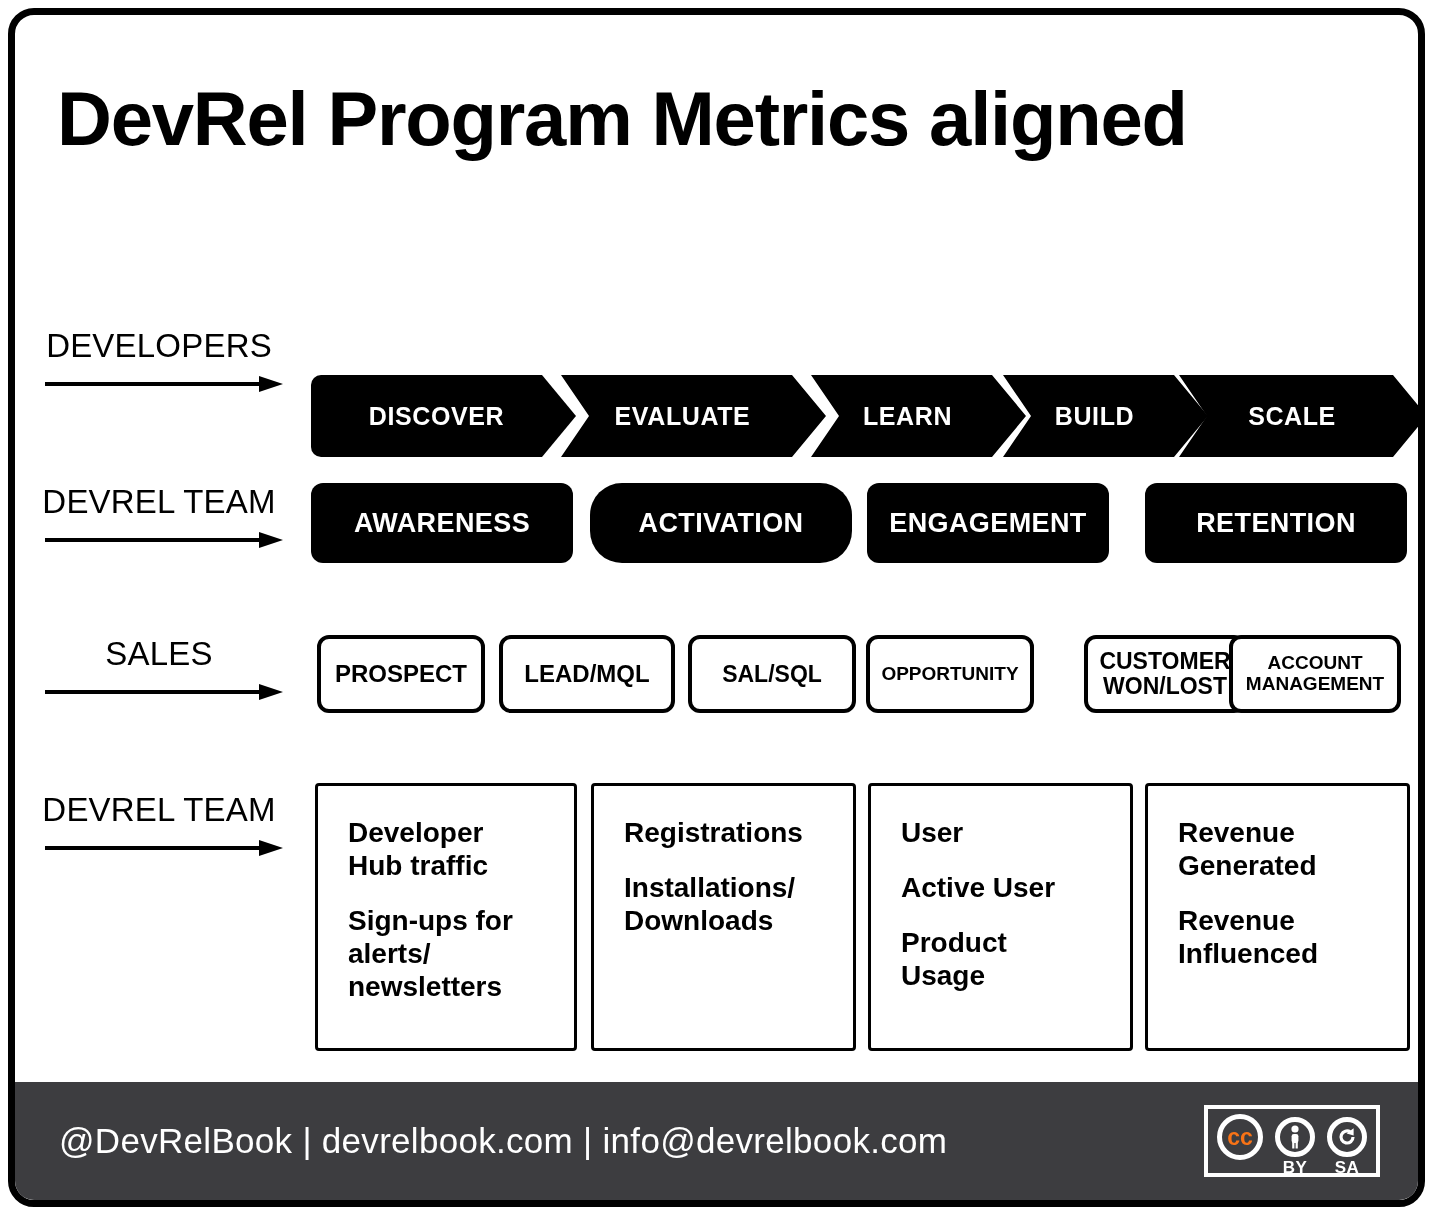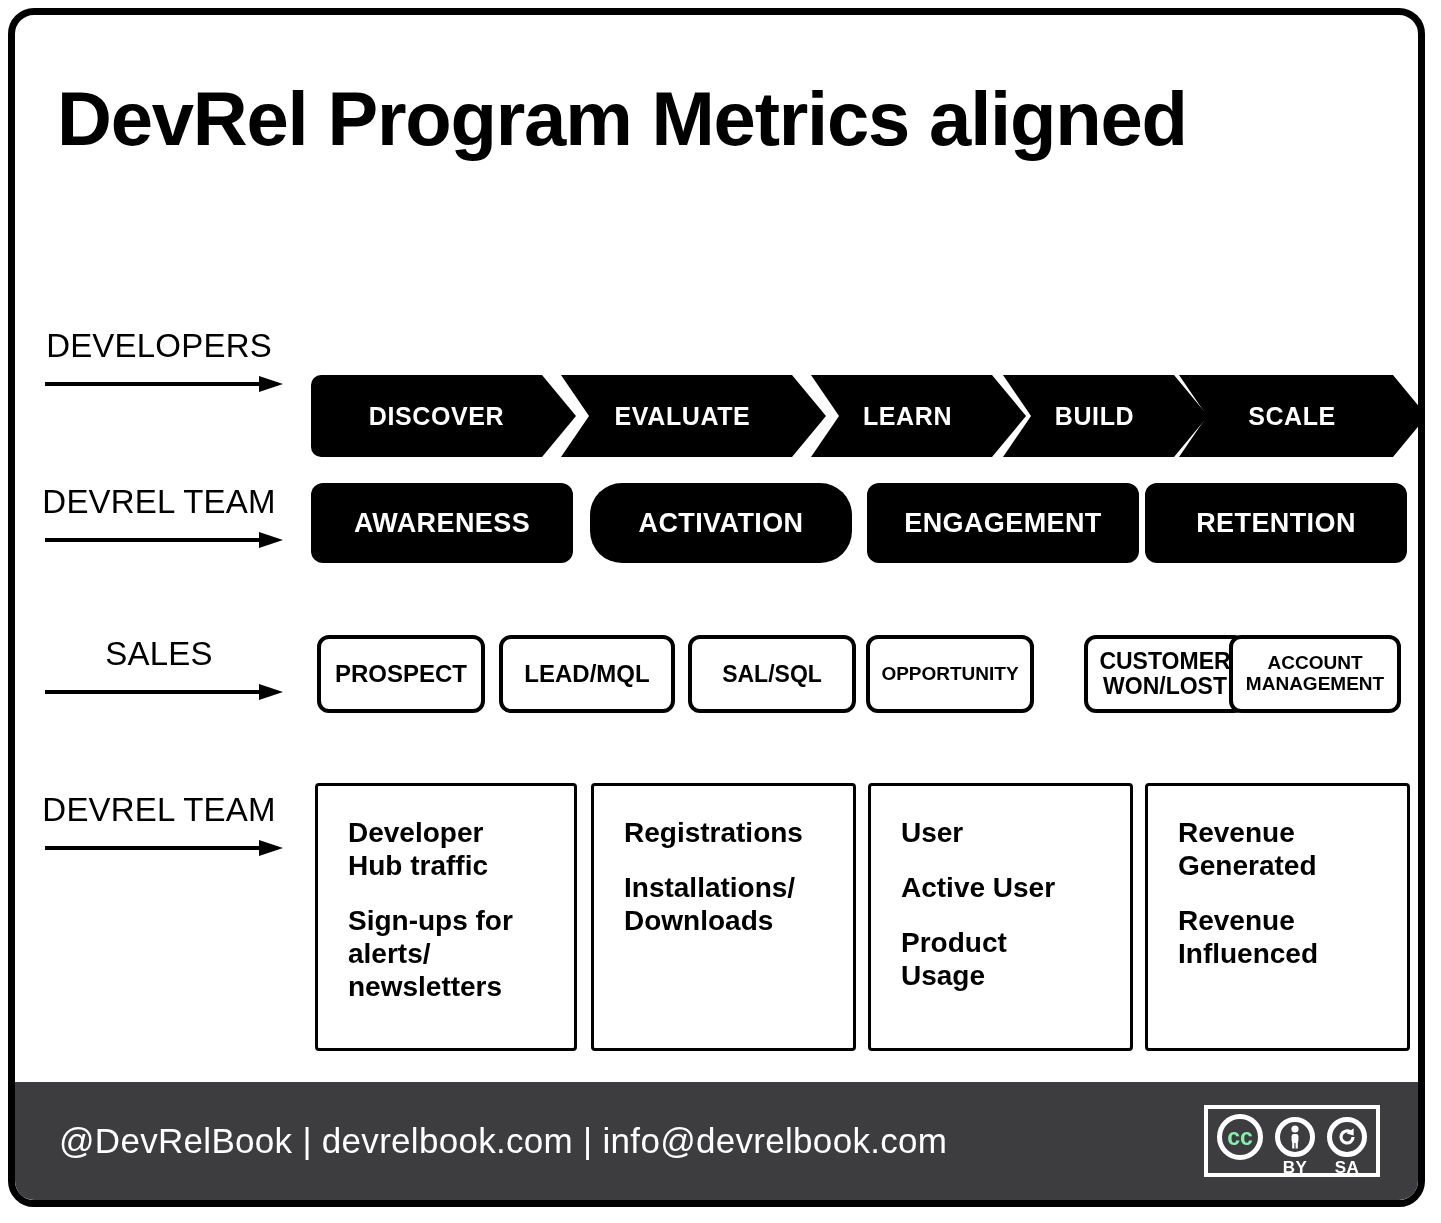--- a/index.html
+++ b/index.html
@@ -213,21 +213,21 @@
     width: 100%;
     justify-content: space-between;
   }
   .cc-col { display: flex; flex-direction: column; align-items: center; }
   .cc-circle {
     width: 46px; height: 46px;
     border-radius: 50%;
     border: 5px solid #ffffff;
     box-sizing: border-box;
     display: flex; align-items: center; justify-content: center;
-    color: #86efac;
+    color: #f97316;
     font-size: 23px;
     font-weight: bold;
     line-height: 1;
   }
   .cc-col.small .cc-circle { width: 40px; height: 40px; }
   .cc-sub {
     color: #ffffff;
     font-size: 17px;
     font-weight: bold;
     line-height: 1;
@@ -263,21 +263,21 @@
     <span class="lbl-text">DEVREL TEAM</span>
     <span class="arrow">
       <span class="shaft"></span>
         <span class="head"></span>
     </span>
   </div>
 
   <div class="stage-row">
     <div class="stage" style="left:0px;   width:262px;">AWARENESS</div>
     <div class="stage" style="left:279px; width:262px;border-radius:32px;">ACTIVATION</div>
-    <div class="stage" style="left:556px; width:272px;">ENGAGEMENT</div>
+    <div class="stage" style="left:556px; width:242px;">ENGAGEMENT</div>
     <div class="stage" style="left:834px; width:262px;">RETENTION</div>
   </div>
 
   <div class="row-label" style="top:622px;">
     <span class="lbl-text">SALES</span>
     <span class="arrow">
       <span class="shaft"></span>
         <span class="head"></span>
     </span>
   </div>

